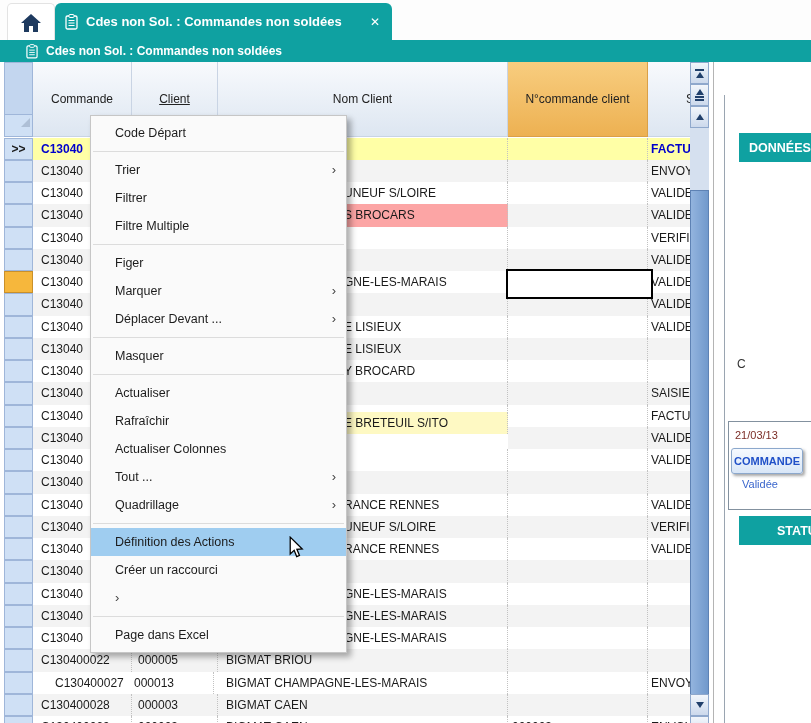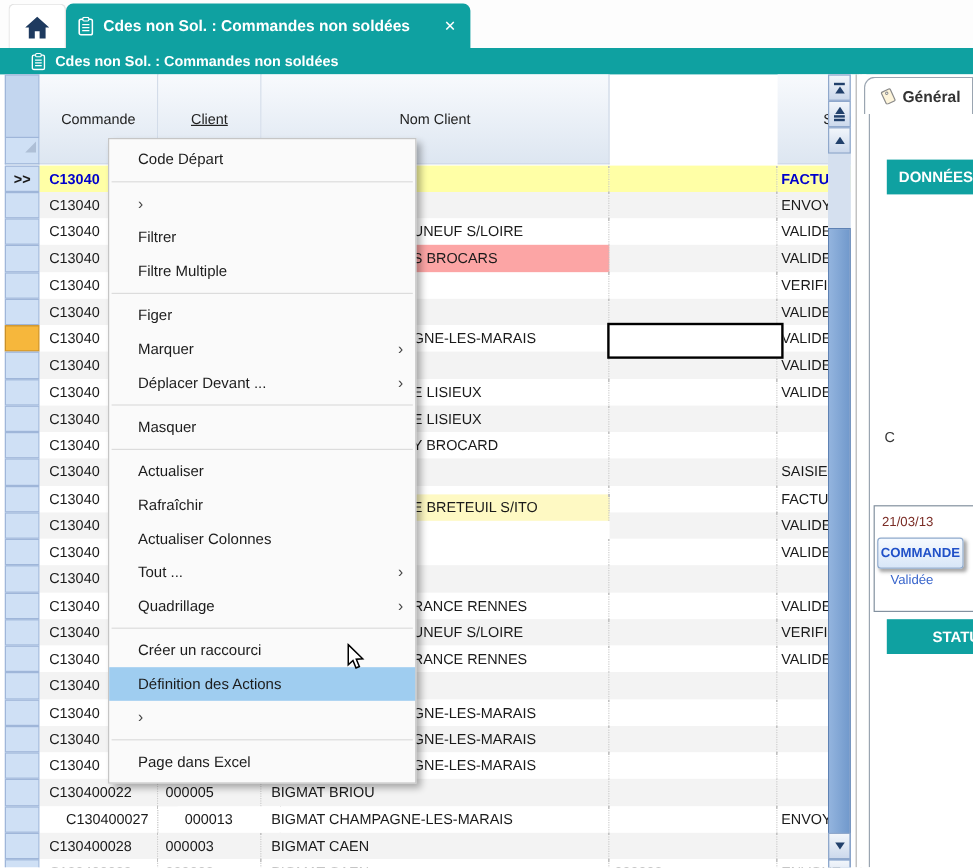--- a/index.html
+++ b/index.html
@@ -146,20 +146,21 @@
     <span class="lbl">Cdes non Sol. : Commandes non soldées</span>
   </div>
 
   <div class="hsel"></div>
   <div class="hsel2">
     <div class="corner-tri"></div>
   </div>
   <div class="hcell" style="left:33px;width:99px;">Commande</div>
   <div class="hcell" style="left:132px;width:86px;text-decoration:underline;">Client</div>
   <div class="hcell" style="left:218px;width:290px;">Nom Client</div>
+  <div class="hcell h-orange" style="left:508px;width:140px;">N°commande client</div>
   <div class="hcell h-sta" style="left:648px;width:62px;">Statut</div>
 
   <div id="grid">
       <div class="trow">
         <div class="cell sel" style="left: 4px; width: 29px; top: 137.5px; height: 22.25px;">&gt;&gt;</div>
         <div class="cell commande dotted yellowrow yellowtext" style="left: 33px; width: 99px; top: 137.5px; height: 22.25px; padding-left: 8px;">C13040</div>
         <div class="cell client dotted yellowrow yellowtext" style="left: 132px; width: 86px; top: 137.5px; height: 22.25px; padding-left: 6px;"></div>
         <div class="cell nomcell dotted yellowrow yellowtext" style="left: 218px; width: 290px; top: 137.5px; height: 22.25px; padding-left: 8px;"></div>
         <div class="cell ncc dotted yellowrow yellowtext" style="left: 508px; width: 140px; top: 137.5px; height: 22.25px; padding-left: 4px;"></div>
         <div class="cell sta yellowrow yellowtext" style="left: 648px; width: 62px; top: 137.5px; height: 22.25px; padding-left: 3px;">FACTUR</div>
@@ -345,21 +346,21 @@
         <div class="cell sel" style="left: 4px; width: 29px; top: 649.25px; height: 22.25px;"></div>
         <div class="cell commande dotted" style="left: 33px; width: 99px; top: 649.25px; height: 22.25px; padding-left: 8px; background: rgb(243, 243, 243);">C130400022</div>
         <div class="cell client dotted" style="left: 132px; width: 86px; top: 649.25px; height: 22.25px; padding-left: 6px; background: rgb(243, 243, 243);">000005</div>
         <div class="cell nomcell dotted" style="left: 218px; width: 290px; top: 649.25px; height: 22.25px; padding-left: 8px; background: rgb(243, 243, 243);">BIGMAT BRIOU</div>
         <div class="cell ncc dotted" style="left: 508px; width: 140px; top: 649.25px; height: 22.25px; padding-left: 4px; background: rgb(243, 243, 243);"></div>
         <div class="cell sta" style="left: 648px; width: 62px; top: 649.25px; height: 22.25px; padding-left: 3px; background: rgb(243, 243, 243);"></div>
       </div>
       <div class="trow">
         <div class="cell sel" style="left: 4px; width: 29px; top: 671.5px; height: 22.25px;"></div>
         <div class="cell commande dotted" style="left: 33px; width: 99px; top: 671.5px; height: 22.25px; padding-left: 22px; background: rgb(255, 255, 255);">C130400027</div>
-        <div class="cell client dotted" style="left: 148px; width: 86px; top: 671.5px; height: 22.25px; padding-left: 6px; background: rgb(255, 255, 255);">000013</div>
+        <div class="cell client dotted" style="left: 128px; width: 86px; top: 671.5px; height: 22.25px; padding-left: 6px; background: rgb(255, 255, 255);">000013</div>
         <div class="cell nomcell dotted" style="left: 218px; width: 290px; top: 671.5px; height: 22.25px; padding-left: 8px; background: rgb(255, 255, 255);">BIGMAT CHAMPAGNE-LES-MARAIS</div>
         <div class="cell ncc dotted" style="left: 508px; width: 140px; top: 671.5px; height: 22.25px; padding-left: 4px; background: rgb(255, 255, 255);"></div>
         <div class="cell sta" style="left: 648px; width: 62px; top: 671.5px; height: 22.25px; padding-left: 3px; background: rgb(255, 255, 255);">ENVOYE</div>
       </div>
       <div class="trow">
         <div class="cell sel" style="left: 4px; width: 29px; top: 693.75px; height: 22.25px;"></div>
         <div class="cell commande dotted" style="left: 33px; width: 99px; top: 693.75px; height: 22.25px; padding-left: 8px; background: rgb(243, 243, 243);">C130400028</div>
         <div class="cell client dotted" style="left: 132px; width: 86px; top: 693.75px; height: 22.25px; padding-left: 6px; background: rgb(243, 243, 243);">000003</div>
         <div class="cell nomcell dotted" style="left: 218px; width: 290px; top: 693.75px; height: 22.25px; padding-left: 8px; background: rgb(243, 243, 243);">BIGMAT CAEN</div>
         <div class="cell ncc dotted" style="left: 508px; width: 140px; top: 693.75px; height: 22.25px; padding-left: 4px; background: rgb(243, 243, 243);"></div>
@@ -374,20 +375,21 @@
         <div class="cell sta" style="left: 648px; width: 62px; top: 716px; height: 22.25px; padding-left: 3px; background: rgb(255, 255, 255);">ENVOYE</div>
       </div>
     </div>
 
   <div class="cmenu" id="cmenu">
       <div class="mitem">
         <span class="mlabel">Code Départ</span>
       </div>
       <div class="msep"></div>
       <div class="mitem">
+        <span class="mlabel">Trier</span>
         <span class="arrow">›</span>
       </div>
       <div class="mitem">
         <span class="mlabel">Filtrer</span>
       </div>
       <div class="mitem">
         <span class="mlabel">Filtre Multiple</span>
       </div>
       <div class="msep"></div>
       <div class="mitem">
@@ -417,25 +419,25 @@
       </div>
       <div class="mitem">
         <span class="mlabel">Tout ...</span>
         <span class="arrow">›</span>
       </div>
       <div class="mitem">
         <span class="mlabel">Quadrillage</span>
         <span class="arrow">›</span>
       </div>
       <div class="msep"></div>
-      <div class="mitem">
-        <span class="mlabel">Créer un raccourci</span>
-      </div>
       <div class="mitem hl">
         <span class="mlabel">Définition des Actions</span>
+      </div>
+      <div class="mitem">
+        <span class="mlabel">Créer un raccourci</span>
       </div>
       <div class="mitem">
         <span class="arrow">›</span>
       </div>
       <div class="msep"></div>
       <div class="mitem">
         <span class="mlabel">Page dans Excel</span>
       </div>
     </div>
 
@@ -461,31 +463,20 @@
 
     </div>
   </div>
 
   <div class="splitter">
     <div class="ln" style="left:4px;"></div>
     <div class="ln" style="left:8px;"></div>
   </div>
 
   <div class="panel">
-    <div class="ptab">
-      <span>
-        <svg width="14" height="14" viewBox="0 0 14 14">
-          <g transform="rotate(-25 7 7)">
-            <rect x="3" y="2" width="8" height="11" rx="1" fill="#fdf4da" stroke="#8a8a8a" stroke-width="1"></rect>
-            <circle cx="7" cy="4.5" r="1" fill="#fff" stroke="#8a8a8a" stroke-width="0.8"></circle>
-          </g>
-        </svg>
-      </span>
-      <span class="lbl">Général</span>
-    </div>
     <div class="pbody">
       <div class="band band1">DONNÉES</div>
       <div class="fieldC">C</div>
       <div class="ibox">
         <div class="idate">21/03/13</div>
         <div class="cmdbtn">COMMANDE</div>
         <div class="validee">Validée</div>
       </div>
       <div class="band band2">STATUT</div>
     </div>

